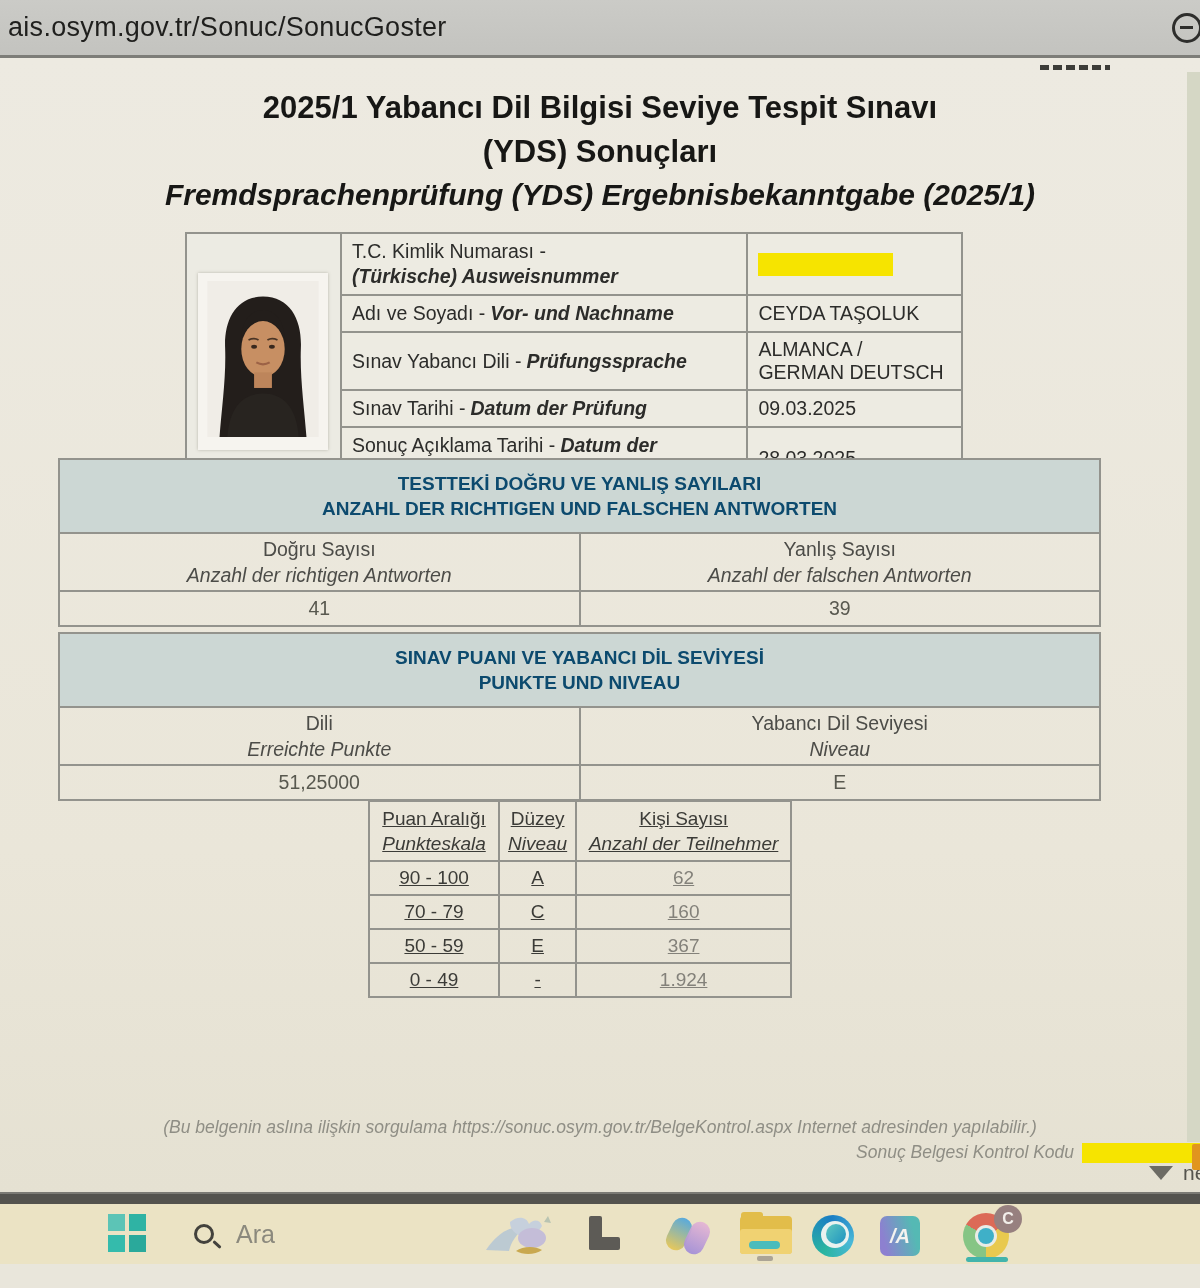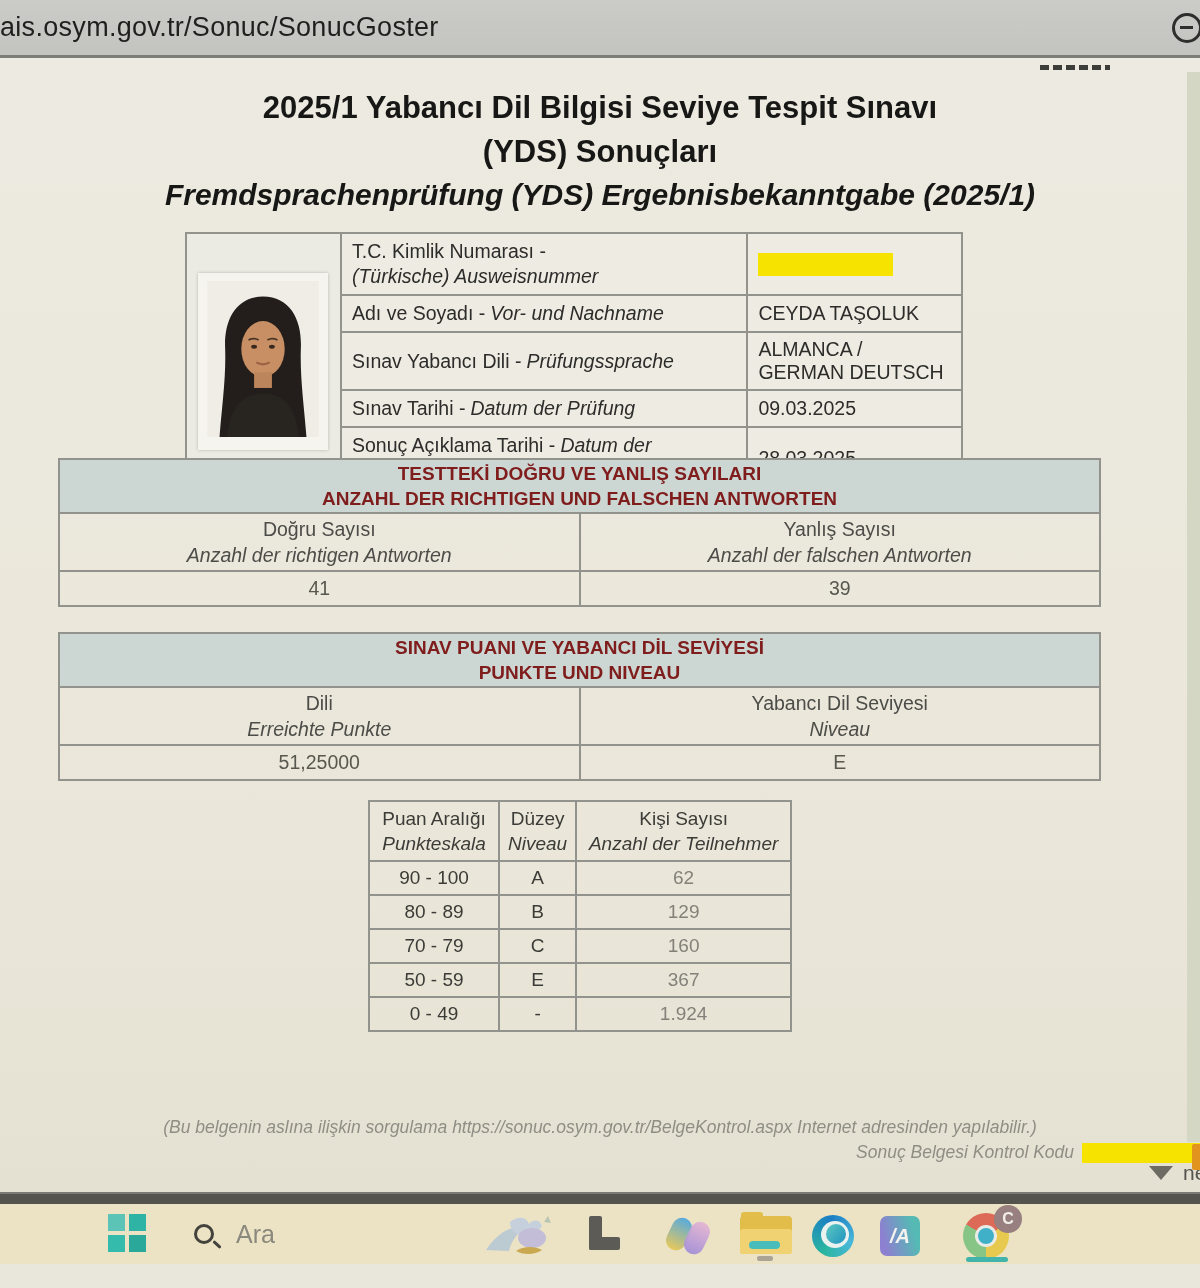--- a/index.html
+++ b/index.html
@@ -12,21 +12,21 @@
     color: #262624;
   }
 
   
   .urlbar {
     position: absolute; left:0; top:0; width:1200px; height:58px;
     background: linear-gradient(#cbcbc7,#c3c3bf);
     border-bottom: 3px solid #7d7d78;
     display:flex; align-items:center;
   }
-  .url-text { font-size:27px; color:#1f1f1d; letter-spacing:.3px; }
+  .url-text { margin-left:8px; font-size:27px; color:#1f1f1d; letter-spacing:.3px; }
   .zoomout {
     position:absolute; left:1172px; top:13px; width:30px; height:30px;
     border:3px solid #2e2e2c; border-radius:50%;
   }
   .zoomout .minus { position:absolute; left:5px; top:10px; width:13px; height:3px; background:#2e2e2c; }
 
   
   .page {
     position:absolute; left:0; top:58px; width:1200px; height:1134px;
     background: linear-gradient(#edeae1 0%, #eae6d9 70%, #e5e1d2 100%);
@@ -43,46 +43,46 @@
   .title .t3l { font-size:30px; font-weight:bold; font-style:italic; line-height:42px; }
 
   table { border-collapse:collapse; }
   td { border:2px solid #93938d; }
 
   
   .idtable { position:absolute; left:185px; top:174px; width:778px; background:#edebe2; }
   .idtable td { padding:5px 10px; font-size:19.5px; vertical-align:middle; color:#2c2c2a; }
   .idtable .lbl { width:408px; line-height:25px; }
   .idtable .lbl .tr { margin-right:5px; }
-  .idtable i { font-style:italic; }
+  .idtable i { font-style:italic;font-weight:bold; }
   .idtable .val { width:215px; }
   .photocell { width:155px; text-align:center; background:#ecebe3; }
   .photo-paper {
     display:inline-block; background:#f6f4ef; padding:8px 9px;
     box-shadow: 0 0 3px rgba(90,85,70,.35);
   }
   .yellowbox { width:135px; height:23px; background:#f6e400; }
 
   
   .scoretable { position:absolute; left:58px; width:1043px; background:transparent; }
   .t1 { top:400px; }
   .t2 { top:574px; }
   .scoretable td { text-align:center; }
   .scoretable .band {
-    background:#ccd7d4; padding:1px 0; font-size:19px; font-weight:bold; color:#7f1d1d;
+    background:#ccd7d4; padding:11px 0; font-size:19px; font-weight:bold; color:#0c4a6e;
     line-height:25px;
   }
   .scoretable .band .de { }
   .scoretable .cols td { width:50%; padding:2px 0; font-size:19.5px; color:#4c4c48; line-height:26px; }
   .scoretable .it { font-style:italic; }
   .scoretable .vals td { padding:5px 0; font-size:19.5px; color:#58584f; }
 
   
   .dist { position:absolute; left:368px; top:742px; width:424px; }
-  .dist td { text-align:center; font-size:19px; color:#3b3b37; }
+  .dist td { text-align:center; font-size:19px; color:#3b3b37;text-decoration:underline; }
   .dist .dhead td { padding:4px 6px; line-height:25px; }
   .dist .dhead .it { font-style:italic; }
   .dist td:nth-child(1) { width:130px; }
   .dist .drow td { padding:5px 0; }
   .dist .cnt { color:#83817a; }
   .dist .dtotal td { padding:4px 0; line-height:24px; color:#55544f; }
 
   
   .footnote { position:absolute; left:0; top:1058px; width:1200px; text-align:center;
     font-style:italic; color:#8f8e85; font-size:17.5px; line-height:23px; }
@@ -293,25 +293,20 @@
         <div>Kişi Sayısı</div>
         <div class="it">Anzahl der Teilnehmer</div>
       </td>
     </tr>
     <tr class="drow">
       <td>90 - 100</td>
       <td>A</td>
       <td class="cnt">62</td>
     </tr>
     <tr class="drow">
-      <td>80 - 89</td>
-      <td>B</td>
-      <td class="cnt">129</td>
-    </tr>
-    <tr class="drow">
       <td>70 - 79</td>
       <td>C</td>
       <td class="cnt">160</td>
     </tr>
     <tr class="drow">
       <td>50 - 59</td>
       <td>E</td>
       <td class="cnt">367</td>
     </tr>
     <tr class="drow">

